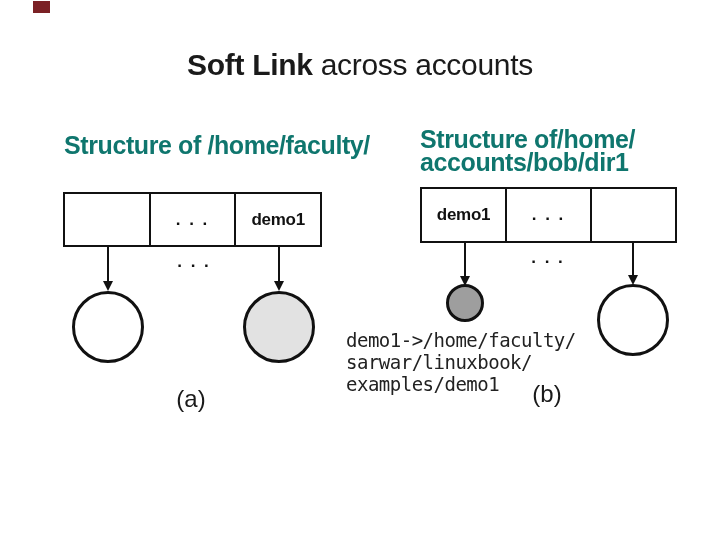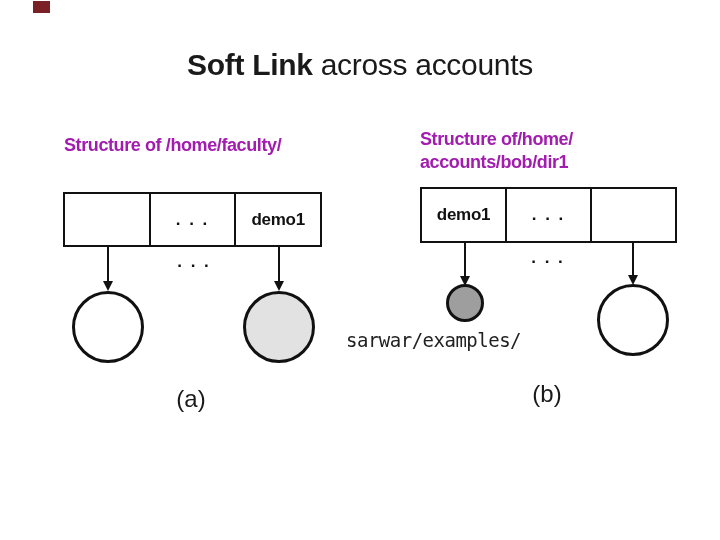--- a/index.html
+++ b/index.html
@@ -27,24 +27,24 @@
     font-size: 30px;
     line-height: 36px;
     color: #1a1a1a;
     letter-spacing: -0.3px;
   }
   .slide-title .t-bold { font-weight: 700; }
 
   .diag-heading {
     position: absolute;
     font-weight: 700;
-    font-size: 18px;
+    font-size: 25px;
     line-height: 23px;
     letter-spacing: -0.4px;
-    color: #a21caf;
+    color: #0f766e;
     white-space: nowrap;
   }
   .heading-a { left: 64px; top: 134px; text-align: left; }
   .heading-b { left: 420px; top: 128px; width: 257px; text-align: left; }
 
   .dir-table {
     position: absolute;
     display: flex;
     border: 2px solid #111111;
     background: #ffffff;
@@ -168,18 +168,20 @@
   <div class="arrow-head" style="left:460px; top:276px;"></div>
   <div class="arrow-line" style="left:632px; top:243px; height:32px;"></div>
   <div class="arrow-head" style="left:628px; top:275px;"></div>
 
   <div class="ellipsis ellipsis-b">. . .</div>
 
   <div class="node-circle circle-b-small"></div>
   <div class="node-circle circle-b-big"></div>
 
   <div class="link-text">
-    <div>sarwar/examples/</div>
+    <div>demo1-&gt;/home/faculty/</div>
+    <div>sarwar/linuxbook/</div>
+    <div>examples/demo1</div>
   </div>
 
   <div class="sub-label label-b">(b)</div>
 
 </div>
 
 </body></html>

